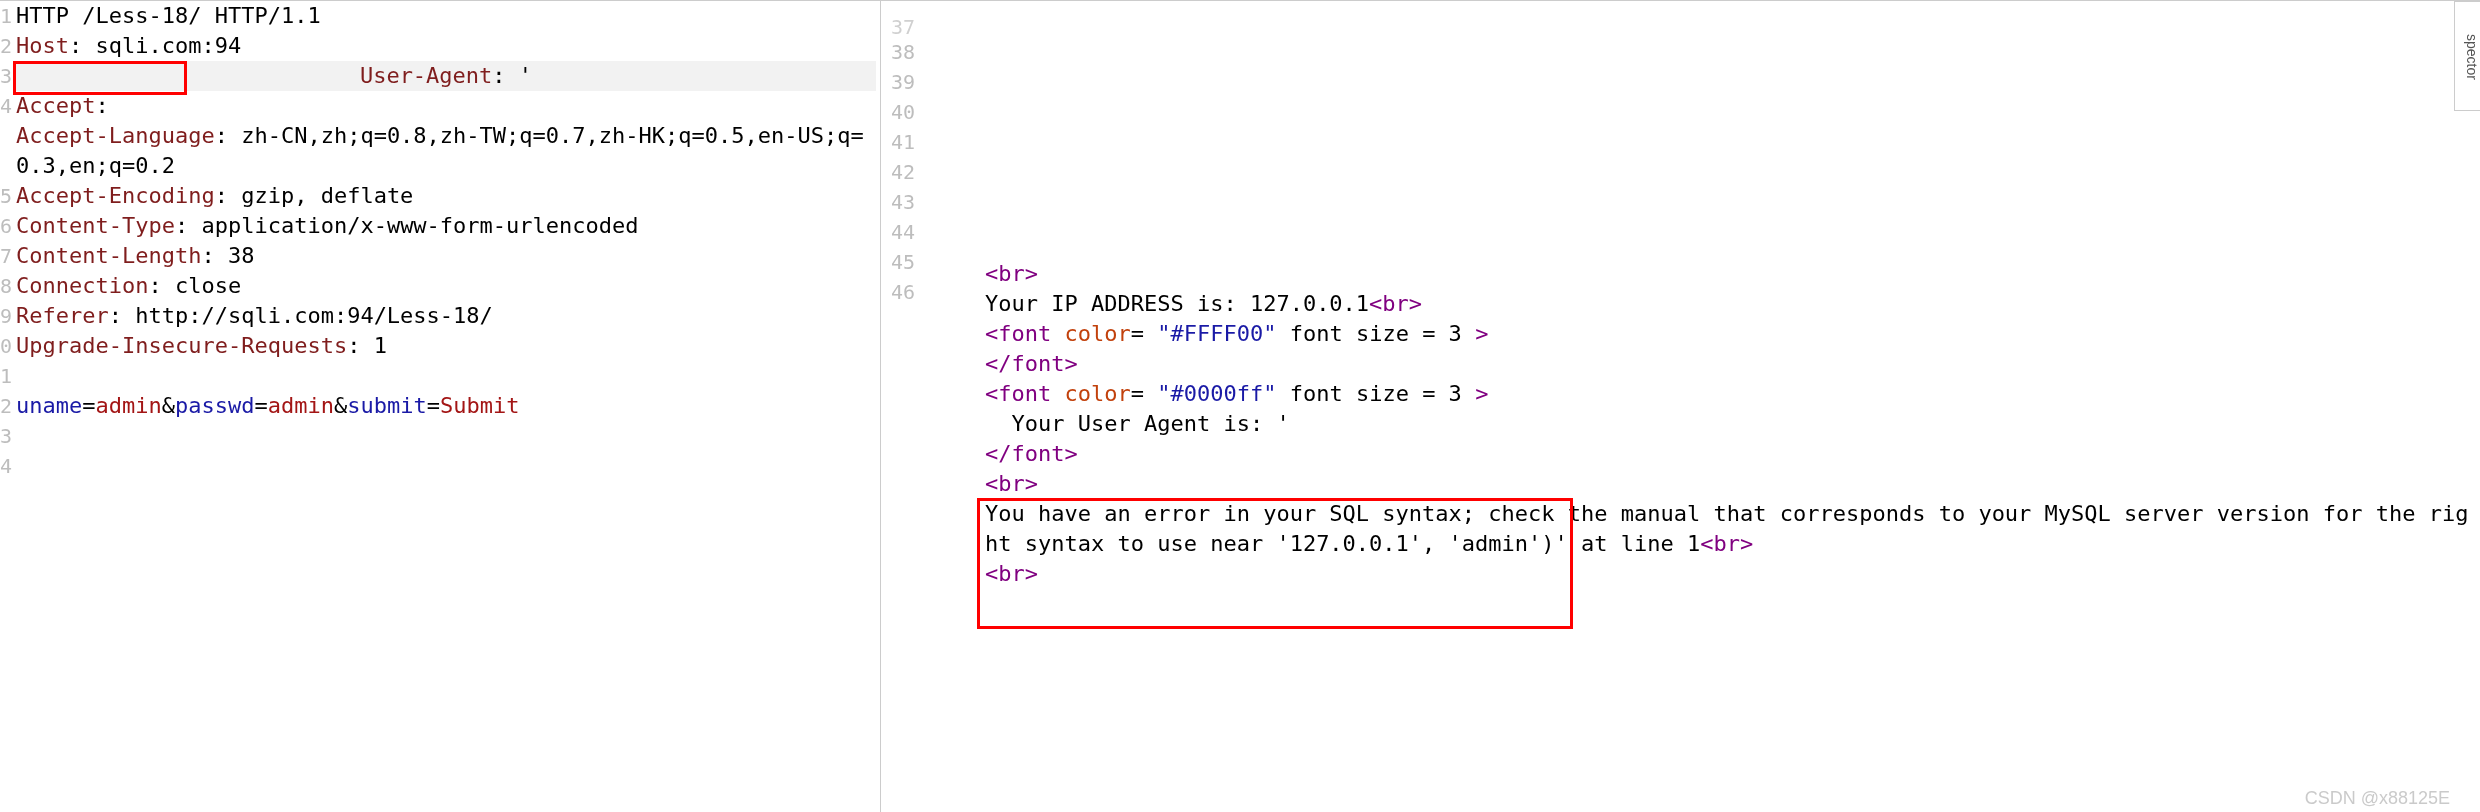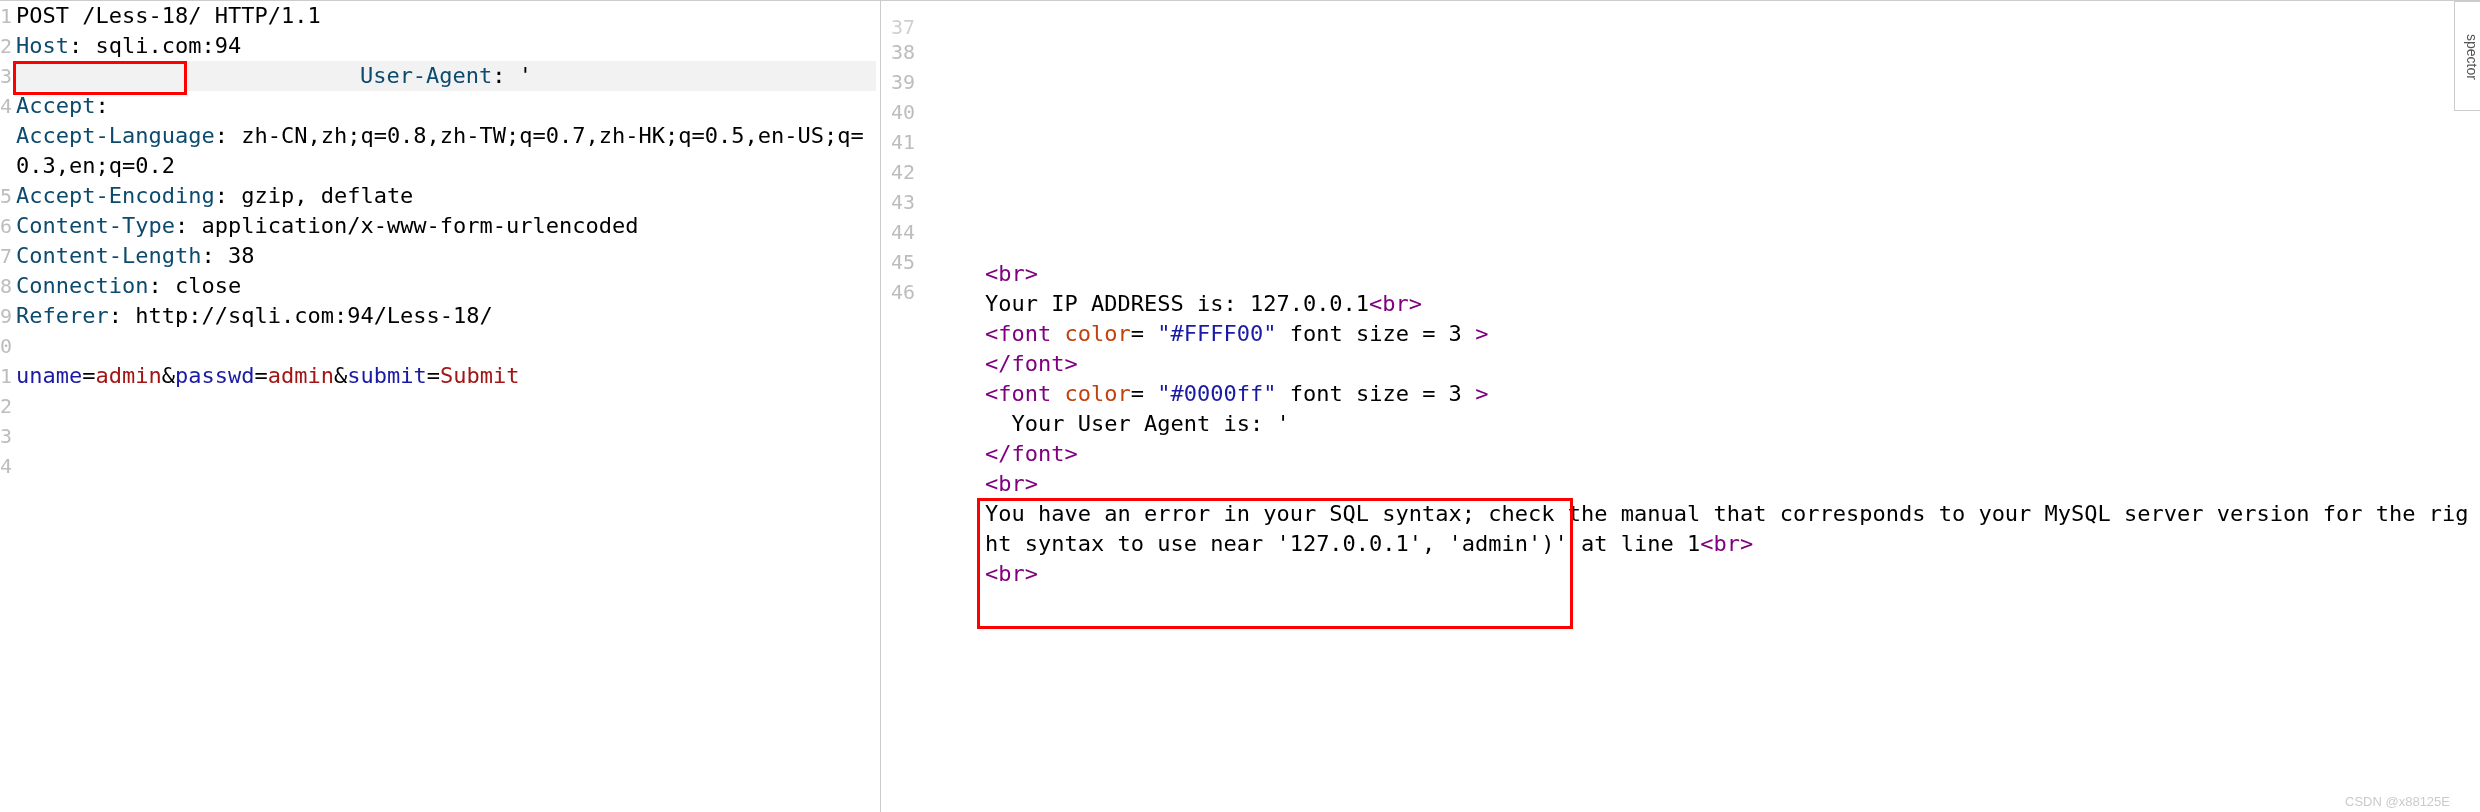--- a/index.html
+++ b/index.html
@@ -63,21 +63,21 @@
   .panel-right .code { left: 104px; right: 10px;}
   .codeline {
     display: block;
     white-space: pre-wrap;
     word-break: break-all;
   }
   .hl-row {
     background: #f2f2f2;
     text-align: center;
   }
-  .hname { color: #0c4a6e; } 
+  .hname { color: #7f1d1d; } 
   .op { color: #000; }
   .param { color: #1a1aa6; }
   .val { color: #a31515; }
   .tag { color: #800080; }
   .attr { color: #c2410c; }
   .attrv { color: #1a1aa6; }
   .plain { color: #000; }
   .highlight-box-ua {
     position: absolute;
     border: 3px solid #ff0000;
@@ -104,21 +104,21 @@
     writing-mode: vertical-rl;
     text-align: center;
     padding-top: 2px;
     box-sizing: border-box;
   }
   .watermark {
     position: absolute;
     right: 30px;
     bottom: 4px;
     color: rgba(150,150,150,0.5);
-    font-size: 13px;
+    font-size: 18px;
     font-family: Arial, sans-serif;
   }
 </style>
 </head>
 <body>
 
 <div class="container">
 
   <div class="panel panel-left">
     <div class="gutter">
@@ -134,30 +134,31 @@
       <span class="ln">8</span>
       <span class="ln">9</span>
       <span class="ln">0</span>
       <span class="ln">1</span>
       <span class="ln">2</span>
       <span class="ln">3</span>
       <span class="ln">4</span>
     </div>
 
     <div class="code">
-      <span class="codeline"><span class="plain">POST</span><span class="plain"> /Less-18/ </span><span class="plain">HTTP/1.1</span></span>
+      <span class="codeline"><span class="plain">HTTP</span><span class="plain"> /Less-18/ </span><span class="plain">HTTP/1.1</span></span>
       <span class="codeline"><span class="hname">Host</span><span class="op">:</span><span class="plain"> sqli.com:94</span></span>
       <span class="codeline hl-row"><span class="hname">User-Agent</span><span class="op">:</span><span class="plain"> '</span></span>
       <span class="codeline"><span class="hname">Accept</span><span class="op">:</span></span>
       <span class="codeline"><span class="hname">Accept-Language</span><span class="op">:</span><span class="plain"> zh-CN,zh;q=0.8,zh-TW;q=0.7,zh-HK;q=0.5,en-US;q=0.3,en;q=0.2</span></span>
       <span class="codeline"><span class="hname">Accept-Encoding</span><span class="op">:</span><span class="plain"> gzip, deflate</span></span>
       <span class="codeline"><span class="hname">Content-Type</span><span class="op">:</span><span class="plain"> application/x-www-form-urlencoded</span></span>
       <span class="codeline"><span class="hname">Content-Length</span><span class="op">:</span><span class="plain"> 38</span></span>
       <span class="codeline"><span class="hname">Connection</span><span class="op">:</span><span class="plain"> close</span></span>
       <span class="codeline"><span class="hname">Referer</span><span class="op">:</span><span class="plain"> http://sqli.com:94/Less-18/</span></span>
+      <span class="codeline"><span class="hname">Upgrade-Insecure-Requests</span><span class="op">:</span><span class="plain"> 1</span></span>
       <span class="codeline">&nbsp;</span>
       <span class="codeline"><span class="param">uname</span><span class="op">=</span><span class="val">admin</span><span class="op">&amp;</span><span class="param">passwd</span><span class="op">=</span><span class="val">admin</span><span class="op">&amp;</span><span class="param">submit</span><span class="op">=</span><span class="val">Submit</span></span>
     </div>
 
     <div class="highlight-box-ua" style="left:13px; top:60px; width:168px; height:28px;"></div>
   </div>
 
   <div class="divider"></div>
 
   <div class="panel panel-right">

